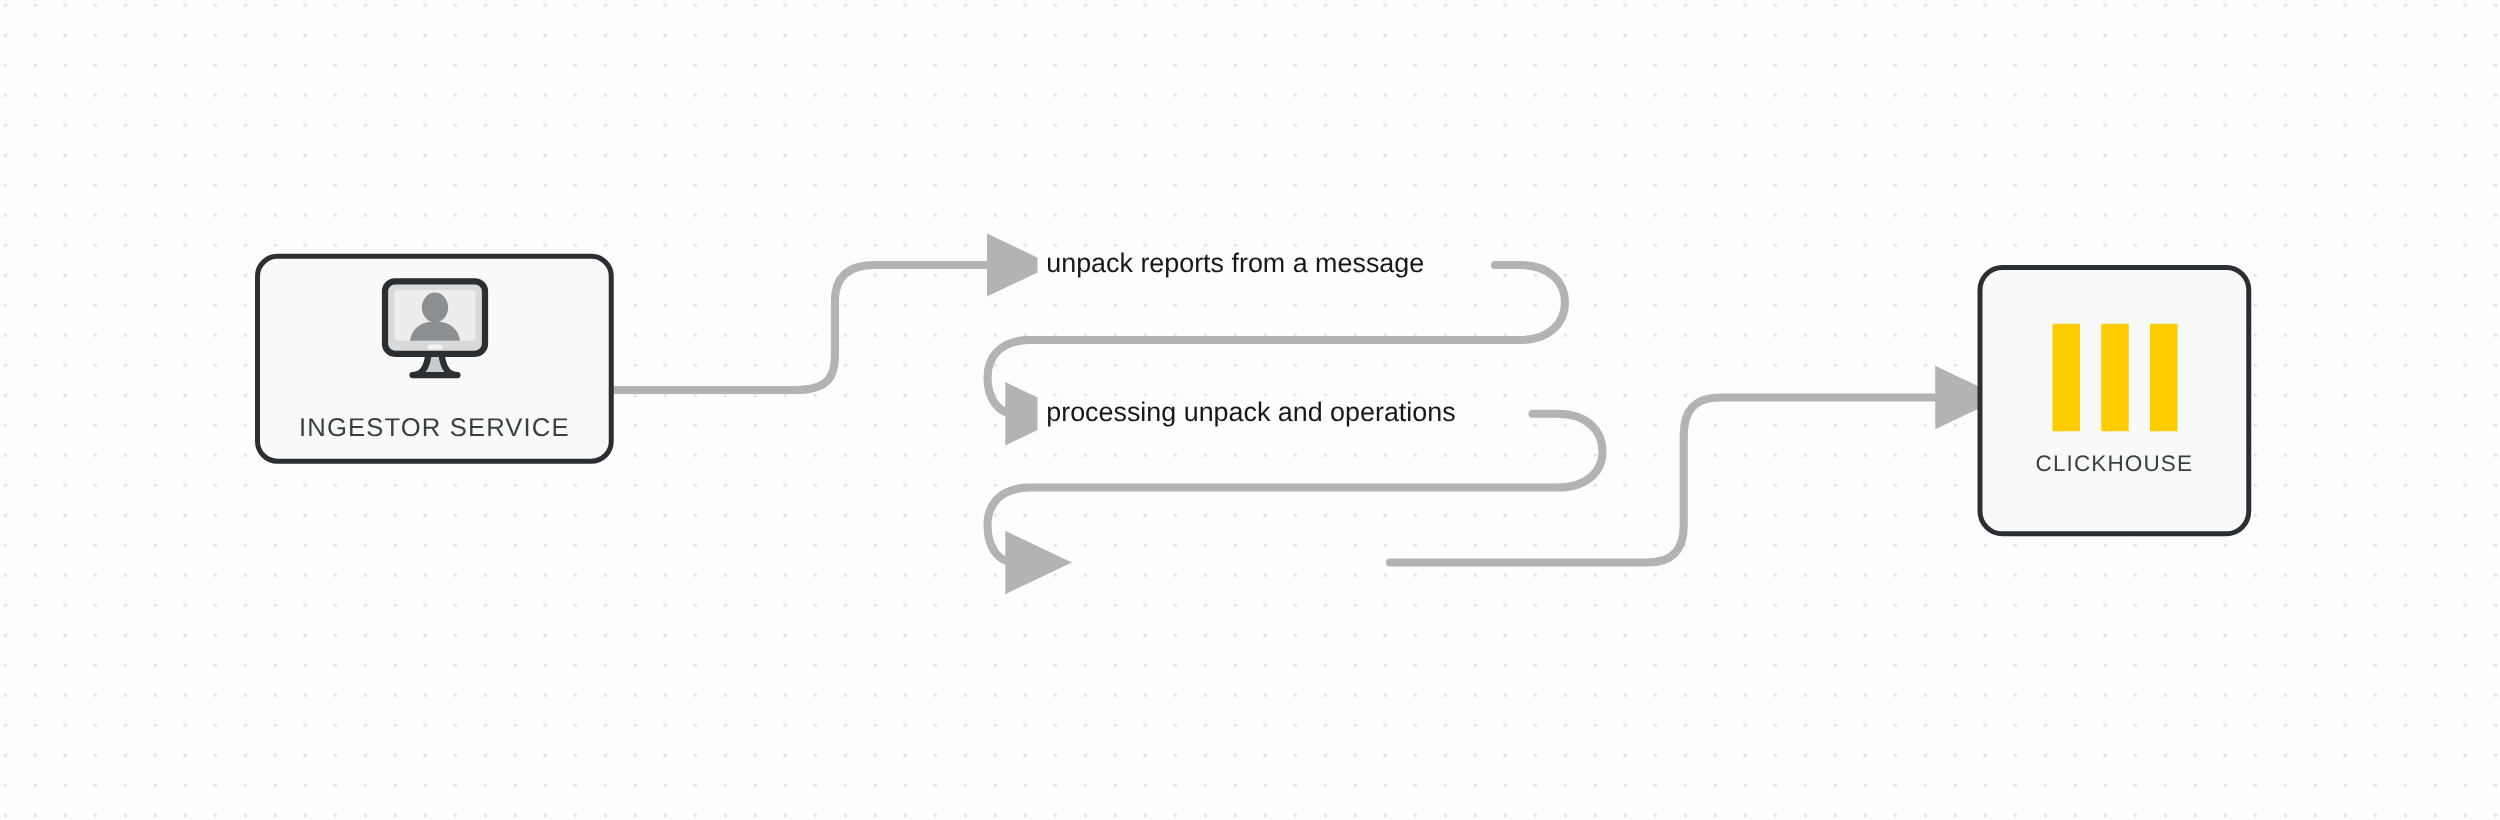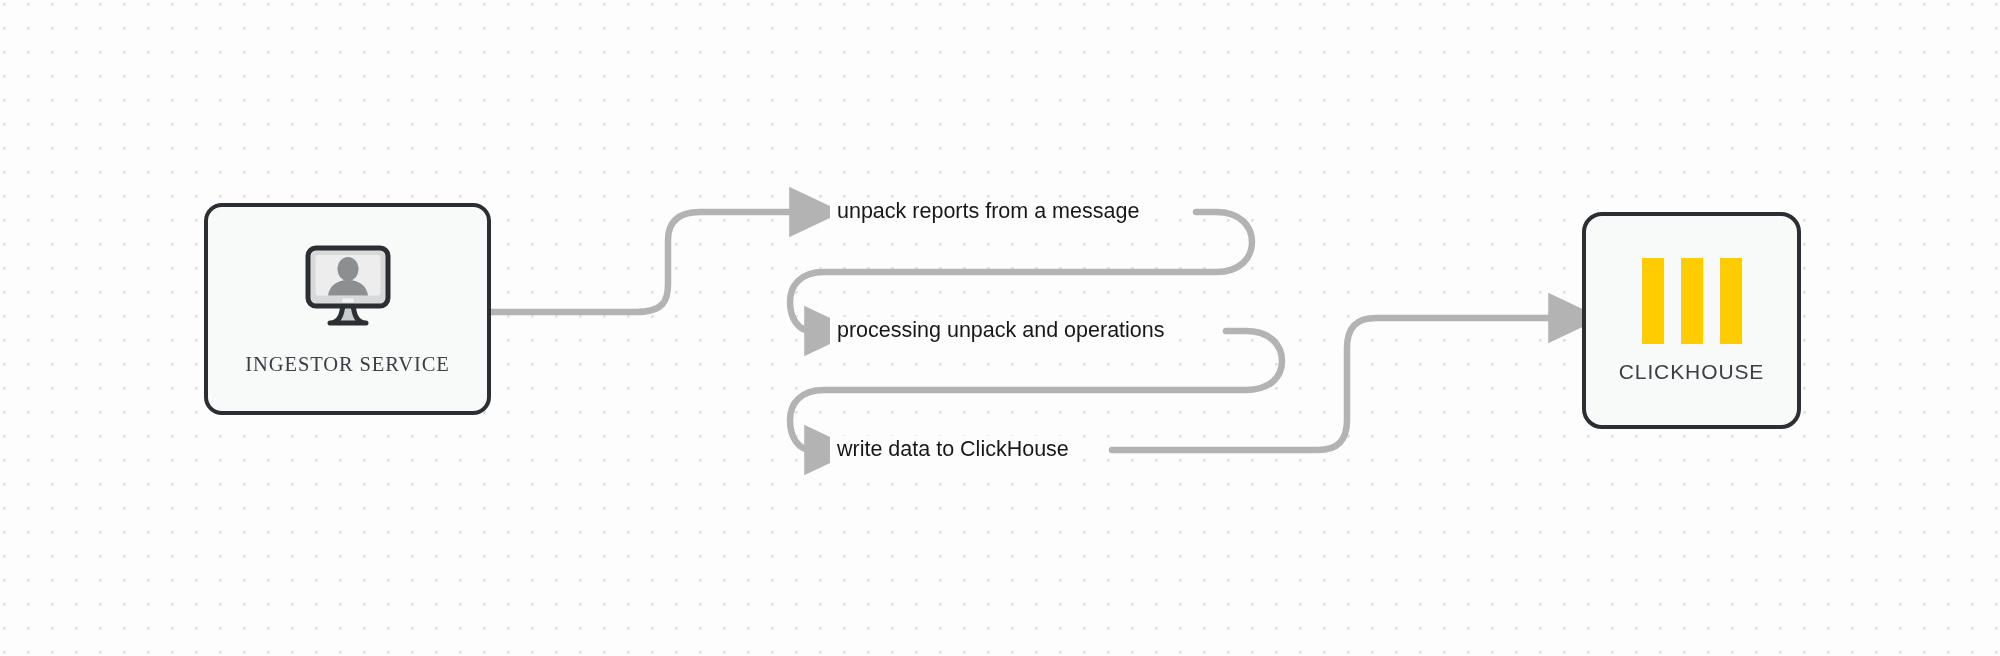--- a/index.html
+++ b/index.html
@@ -42,42 +42,41 @@
     display: flex;
     flex-direction: column;
     align-items: center;
     justify-content: center;
   }
 
   .node-ingestor {
     left: 204px;
     top: 203px;
     width: 287px;
-    height: 212px;
-    font-family: Liberation Serif, serif;
+    height: 168px;
   }
 
   .node-clickhouse {
     left: 1582px;
     top: 212px;
     width: 219px;
     height: 217px;
     border-radius: 20px;
   }
 
   .node-label {
     font-size: 20.5px;
     letter-spacing: 0.9px;
     color: #3a3f44;
     text-align: center;
     white-space: nowrap;
     font-weight: 400;
   }
   .node-ingestor .node-label { margin-top: 20px; }
-  .node-clickhouse .node-label { margin-top: 16px; font-size: 21px; }
+  .node-clickhouse .node-label { margin-top: 16px; font-size: 18px; }
 
   .node-icon { display: block; }
 
   
   .ch-bars {
     display: flex;
     gap: 17px;
     align-items: flex-end;
   }
   .ch-bar {
@@ -144,21 +143,20 @@
                L 1347 348
                C 1347 328 1356 318 1376 318
                L 1556 318"></path>
     </g>
   </svg>
 
   <div class="edge-label edge-label-1">unpack reports from a message</div>
 
   <div class="edge-label edge-label-2">processing unpack and operations</div>
 
-  <div class="edge-label edge-label-3">write data to ClickHouse</div>
 
   <div class="node node-ingestor">
     <span class="node-icon">
       <svg width="96" height="86" viewBox="0 0 96 86" aria-hidden="true">
 
         <path d="M 30 80 C 40 80 42 70 43 62 L 53 62 C 54 70 56 80 66 80 Z" fill="#c9cccd" stroke="#2b2f33" stroke-width="5" stroke-linejoin="round"></path>
 
         <rect x="8" y="5" width="80" height="58" rx="8" ry="8" fill="#d7d9da" stroke="#2b2f33" stroke-width="5"></rect>
 
         <rect x="15.5" y="12" width="65" height="40.5" rx="3" ry="3" fill="#ededee"></rect>

